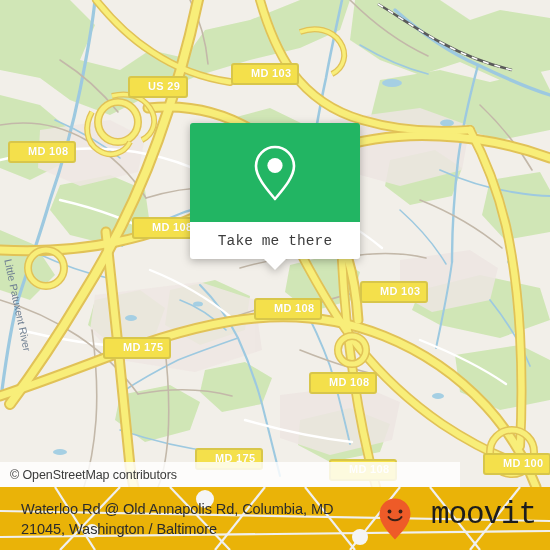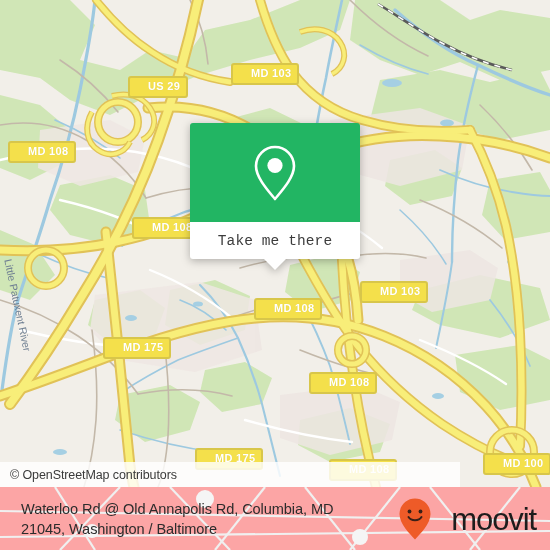--- a/index.html
+++ b/index.html
@@ -127,21 +127,21 @@
     border-top: 11px solid #ffffff;
   }
 
   
   .footer {
     position: absolute;
     left: 0;
     top: 487px;
     width: 550px;
     height: 63px;
-    background: #fca5a5;
+    background: #eab308;
     overflow: hidden;
   }
   .footer-watermark {
     position: absolute;
     left: 0;
     top: 0;
     width: 550px;
     height: 63px;
     opacity: 1;
     pointer-events: none;
@@ -158,22 +158,22 @@
   }
   .footer-address {
     font-size: 14.6px;
     line-height: 20px;
     color: #2c2c2c;
     letter-spacing: -0.1px;
     max-width: 390px;
   }
   .brand {
     display: flex;
-    align-items: center;
     gap: 18px;
+    font-family: Liberation Mono, monospace;
   }
   .brand-word {
     font-size: 31px;
     color: #1d1d1d;
     letter-spacing: -1.1px;
     font-weight: 400;
     line-height: 1;
     margin-left: 1px;
     margin-top: 2px;
   }

